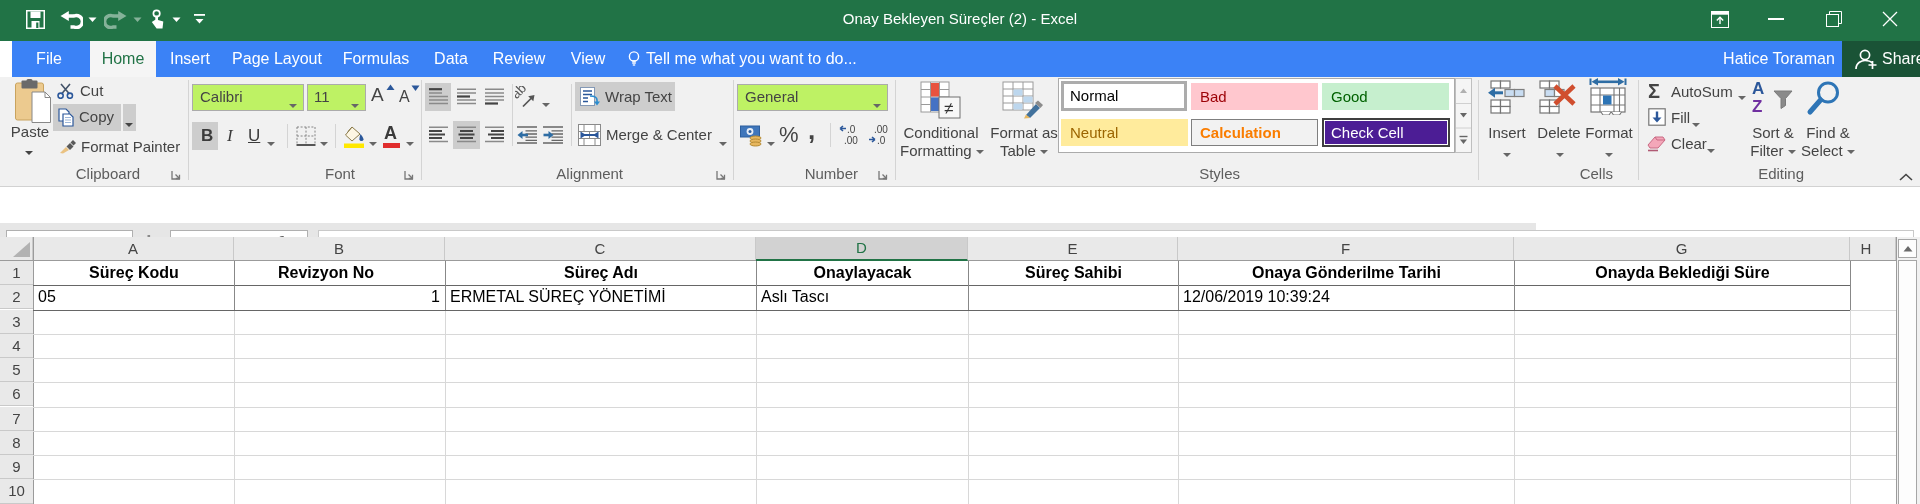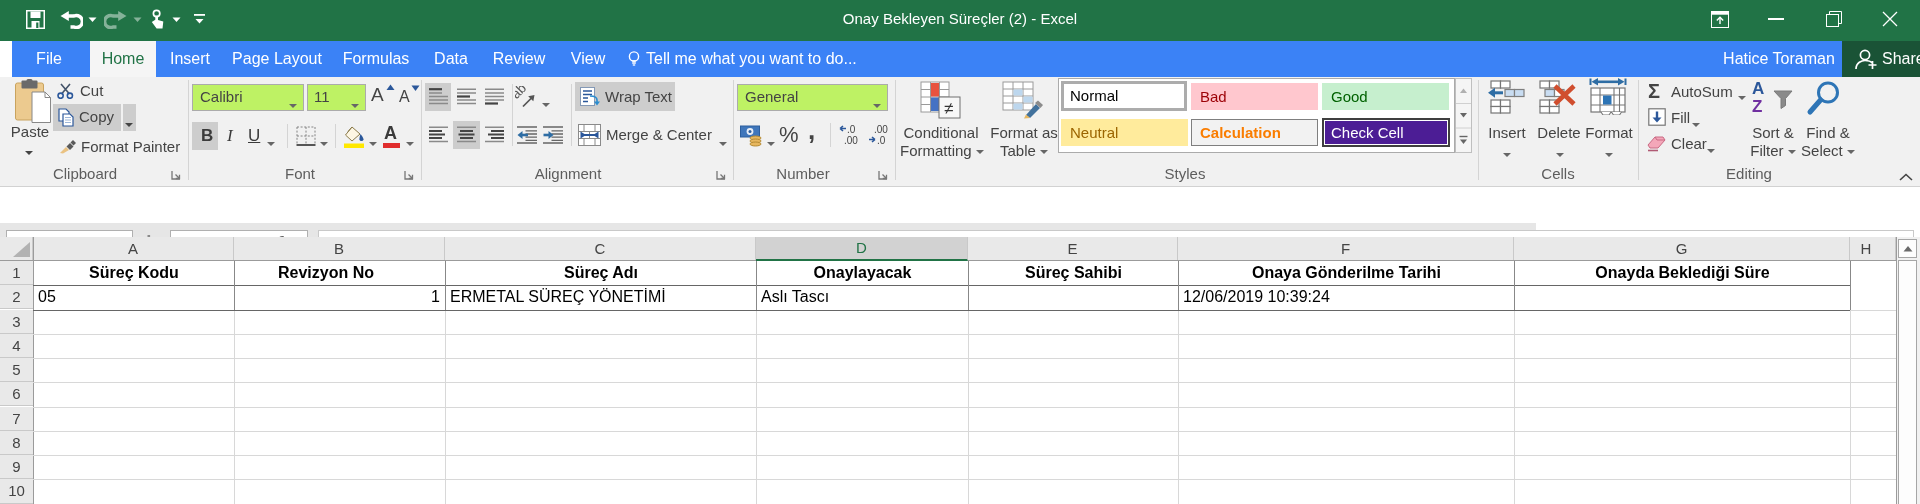--- a/index.html
+++ b/index.html
@@ -9,21 +9,21 @@
 .abs { position:absolute; }
 
 #titlebar { left:0; top:0; width:1920px; height:41px; background:#217346; }
 #tabrow { left:12px; top:41px; width:1920px; height:36px; background:#3b82f6; }
 .tab { position:absolute; top:0; height:36px; color:#fff; font-size:16px; line-height:36px; text-align:center; }
 #hometab { background:#f5f5f5; color:#217346; }
 #sharebtn { position:absolute; right:0; top:0; width:90px; height:36px; background:#1a5336; color:#fff; }
 
 #ribbon { left:0; top:77px; width:1920px; height:110px; background:#f1f1f1; border-bottom:1px solid #d2d2d2; }
 .gsep { position:absolute; top:3px; width:1px; height:100px; background:#d4d4d4; }
-.glabel { position:absolute; top:88px; height:18px; font-size:15px; color:#5d5d5d; text-align:center; }
+.glabel { position:absolute; top:88px; height:18px; font-size:15px; color:#5d5d5d; text-align:right; }
 .launcher { position:absolute; top:92px; width:13px; height:13px; }
 .rtext { position:absolute; font-size:15px; color:#444; white-space:nowrap; }
 .combo { position:absolute; background:#bef264; border:1px solid #ababab; }
 .hl { background:#cdcdcd; }
 .caret { display:inline-block; width:0; height:0; border-left:4px solid transparent; border-right:4px solid transparent; border-top:4px solid #444; vertical-align:middle; }
 
 #fbar { left:0; top:188px; width:1536px; height:49px; background:#e6e6e6;margin-top:35px; }
 
 #grid { left:0; top:237px; width:1920px; height:267px; background:#fff; }
 .colhdr { position:absolute; top:0; height:24px; background:#e9e9e9; border-right:1px solid #c9c9c9; color:#444; font-size:15px; text-align:center; line-height:24px; }

